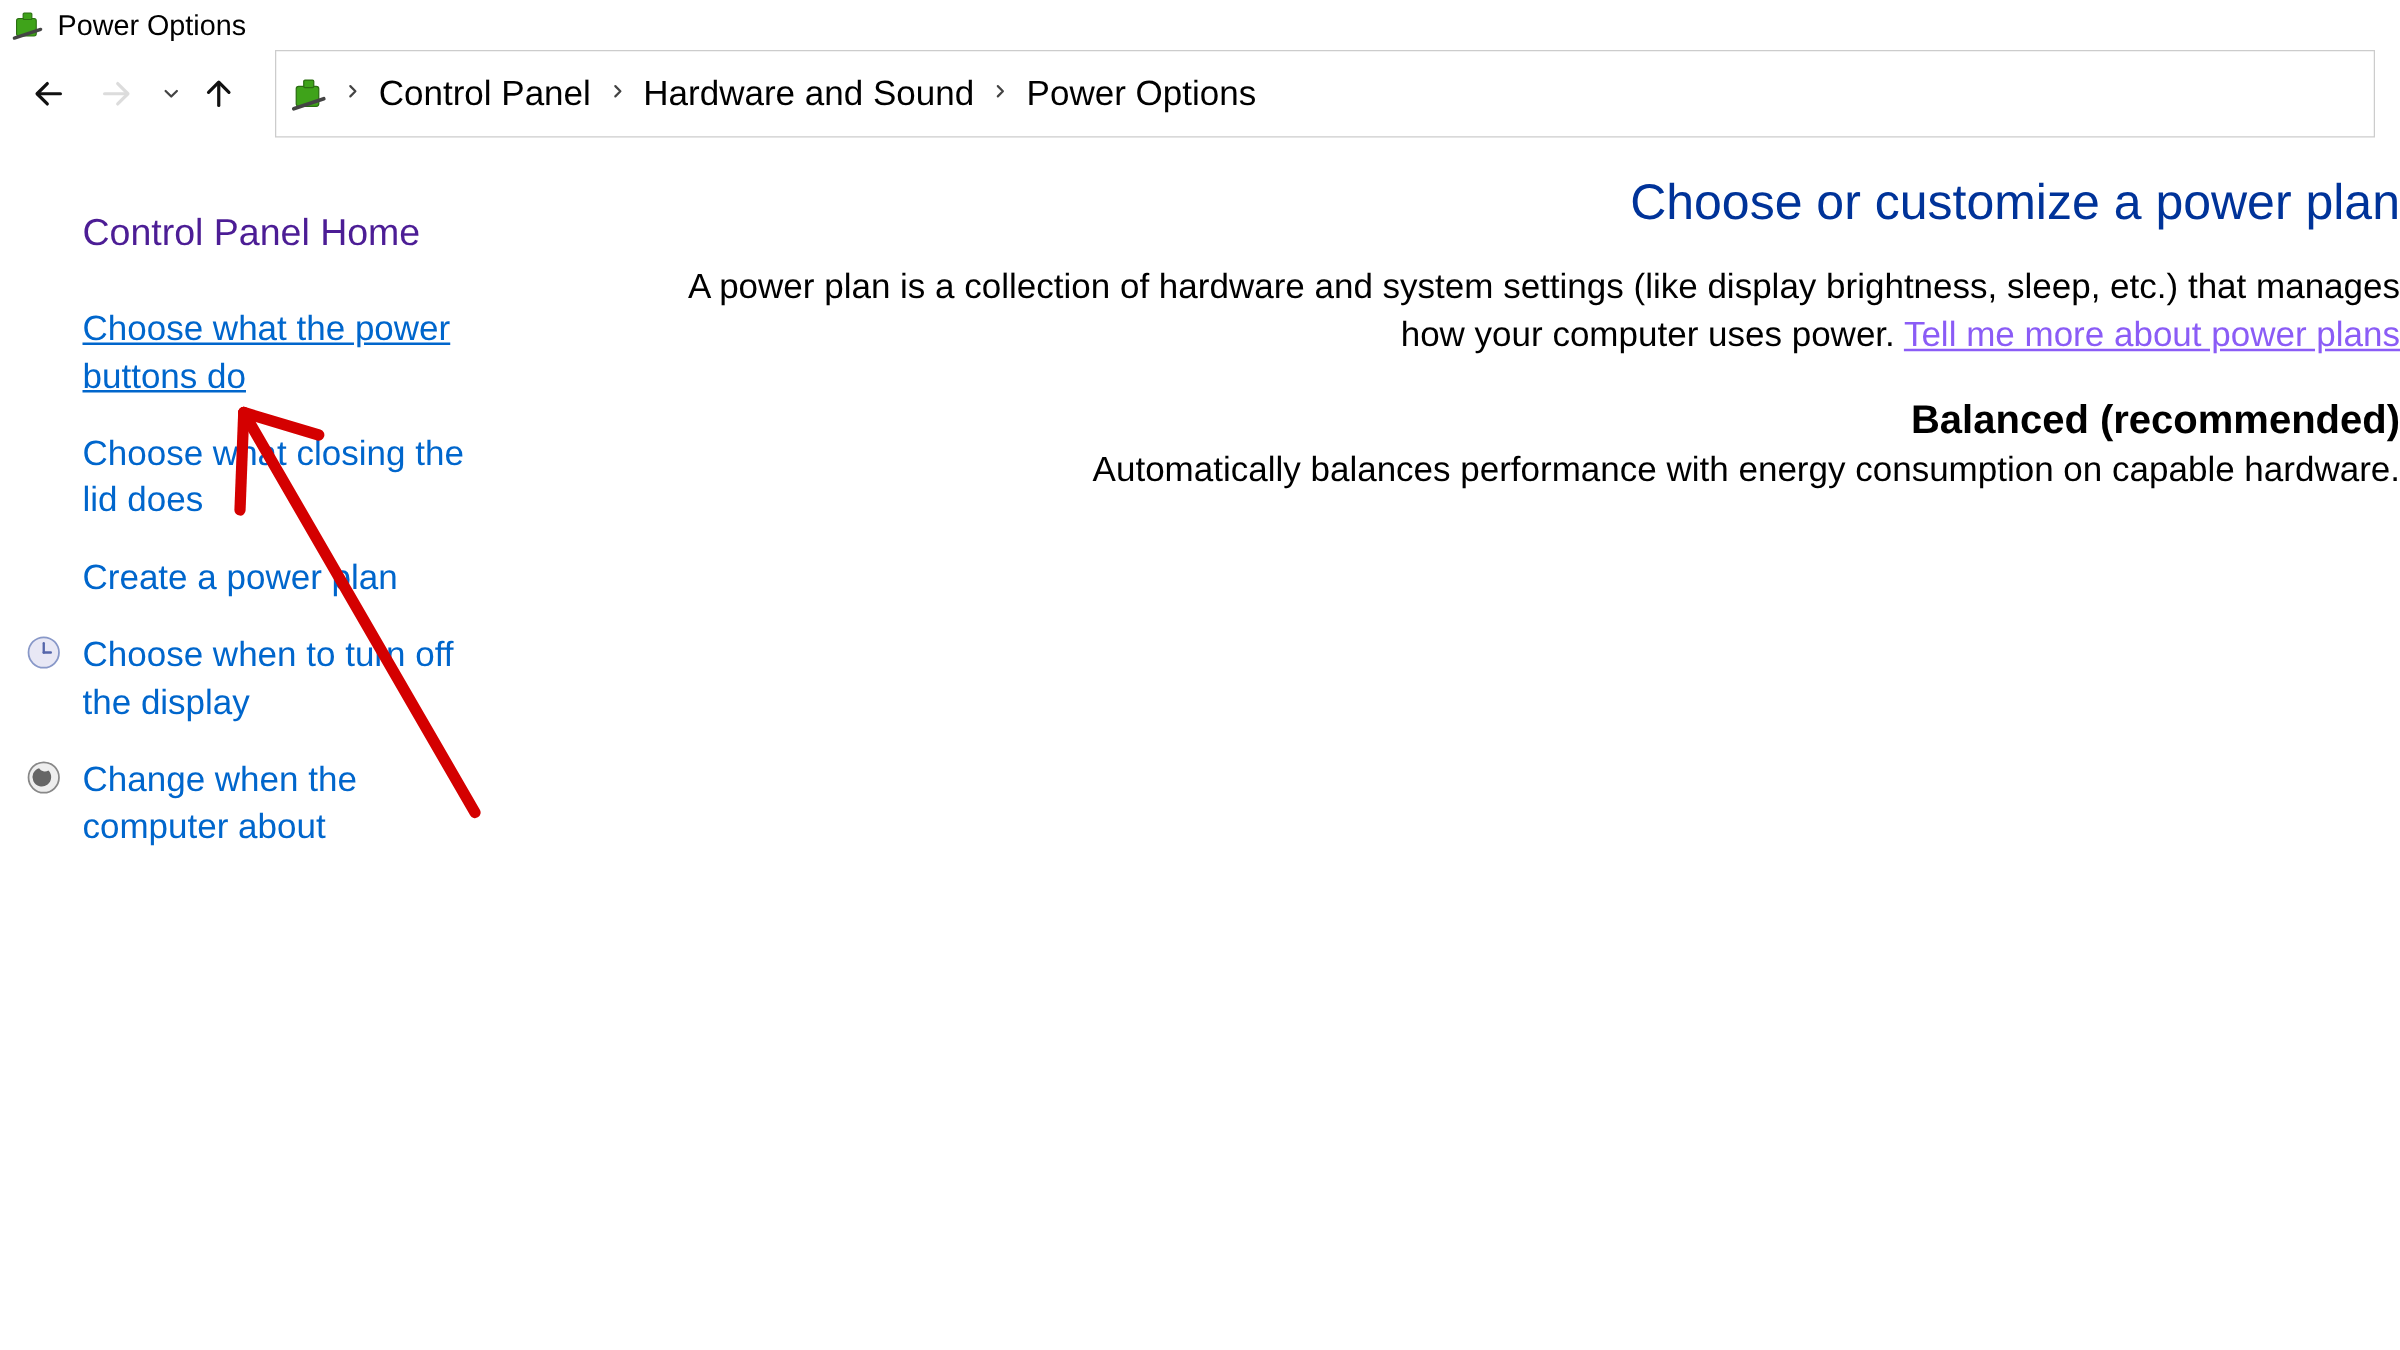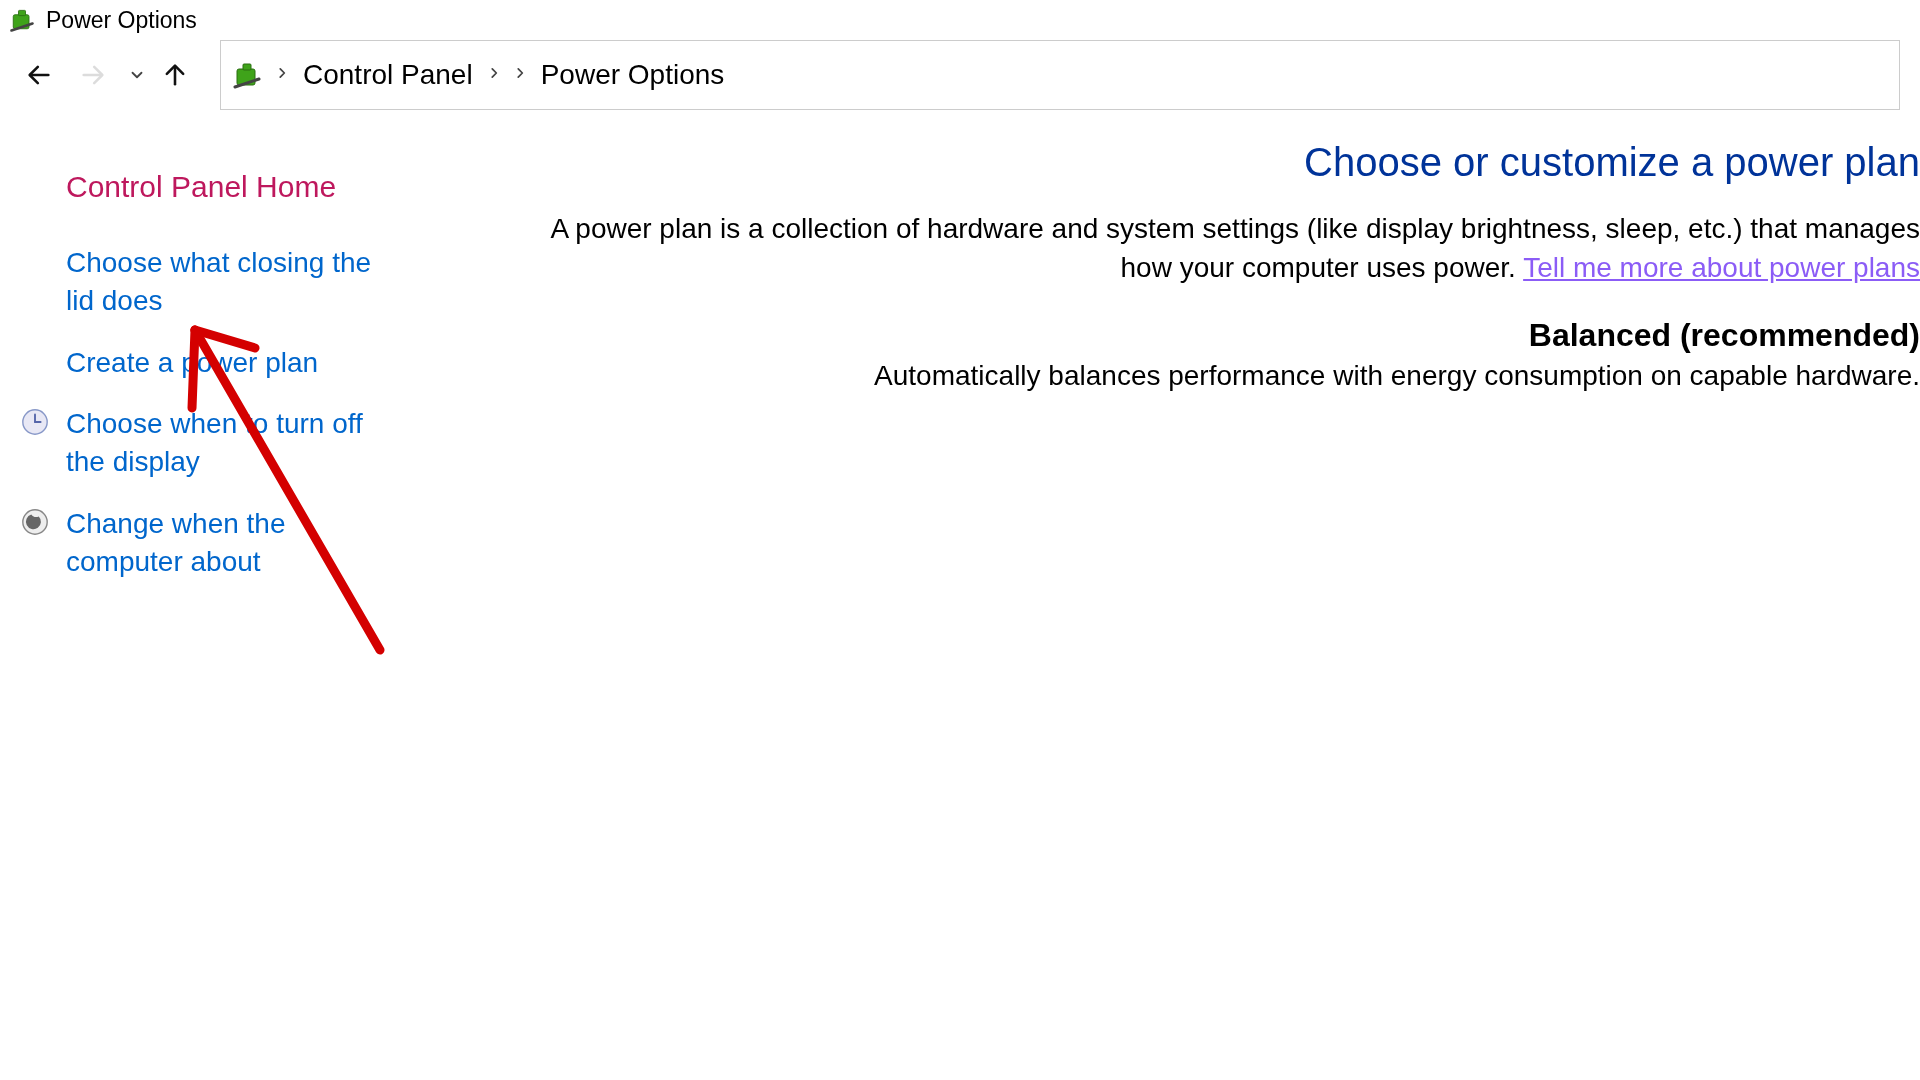--- a/index.html
+++ b/index.html
@@ -82,21 +82,21 @@
   .content {
     display: flex;
     padding: 30px 0 0 0;
   }
   .sidebar {
     width: 460px;
     padding: 30px 20px 0 20px;
   }
   .sidebar-home {
     font-size: 30px;
-    color: #be185d;
+    color: #4c1d95;
     margin: 0 0 40px 46px;
   }
   .side-item {
     display: block;
     font-size: 28px;
     color: #0066cc;
     line-height: 1.35;
     margin: 0 0 24px 46px;
     text-decoration: none;
     cursor: pointer;
@@ -225,34 +225,38 @@
       <svg width="14" height="22" viewBox="0 0 24 24" fill="none" stroke="#444" stroke-width="3" stroke-linecap="round" stroke-linejoin="round">
           <path d="M9 5 L16 12 L9 19"></path>
         </svg>
     </span>
     <span class="crumb">Control Panel</span>
     <span class="sep">
       <svg width="14" height="22" viewBox="0 0 24 24" fill="none" stroke="#444" stroke-width="3" stroke-linecap="round" stroke-linejoin="round">
           <path d="M9 5 L16 12 L9 19"></path>
         </svg>
     </span>
+    <span class="crumb">Hardware and Sound</span>
     <span class="sep">
       <svg width="14" height="22" viewBox="0 0 24 24" fill="none" stroke="#444" stroke-width="3" stroke-linecap="round" stroke-linejoin="round">
           <path d="M9 5 L16 12 L9 19"></path>
         </svg>
     </span>
     <span class="crumb">Power Options</span>
   </div>
 </div>
 
 <div class="content">
 
   <div class="sidebar">
     <div class="sidebar-home">Control Panel Home</div>
 
+    <a class="side-item active">
+      <span>Choose what the power buttons do</span>
+    </a>
 
     <a class="side-item">
       <span>Choose what closing the lid does</span>
     </a>
 
     <a class="side-item">
       <span>Create a power plan</span>
     </a>
 
     <a class="side-item">

